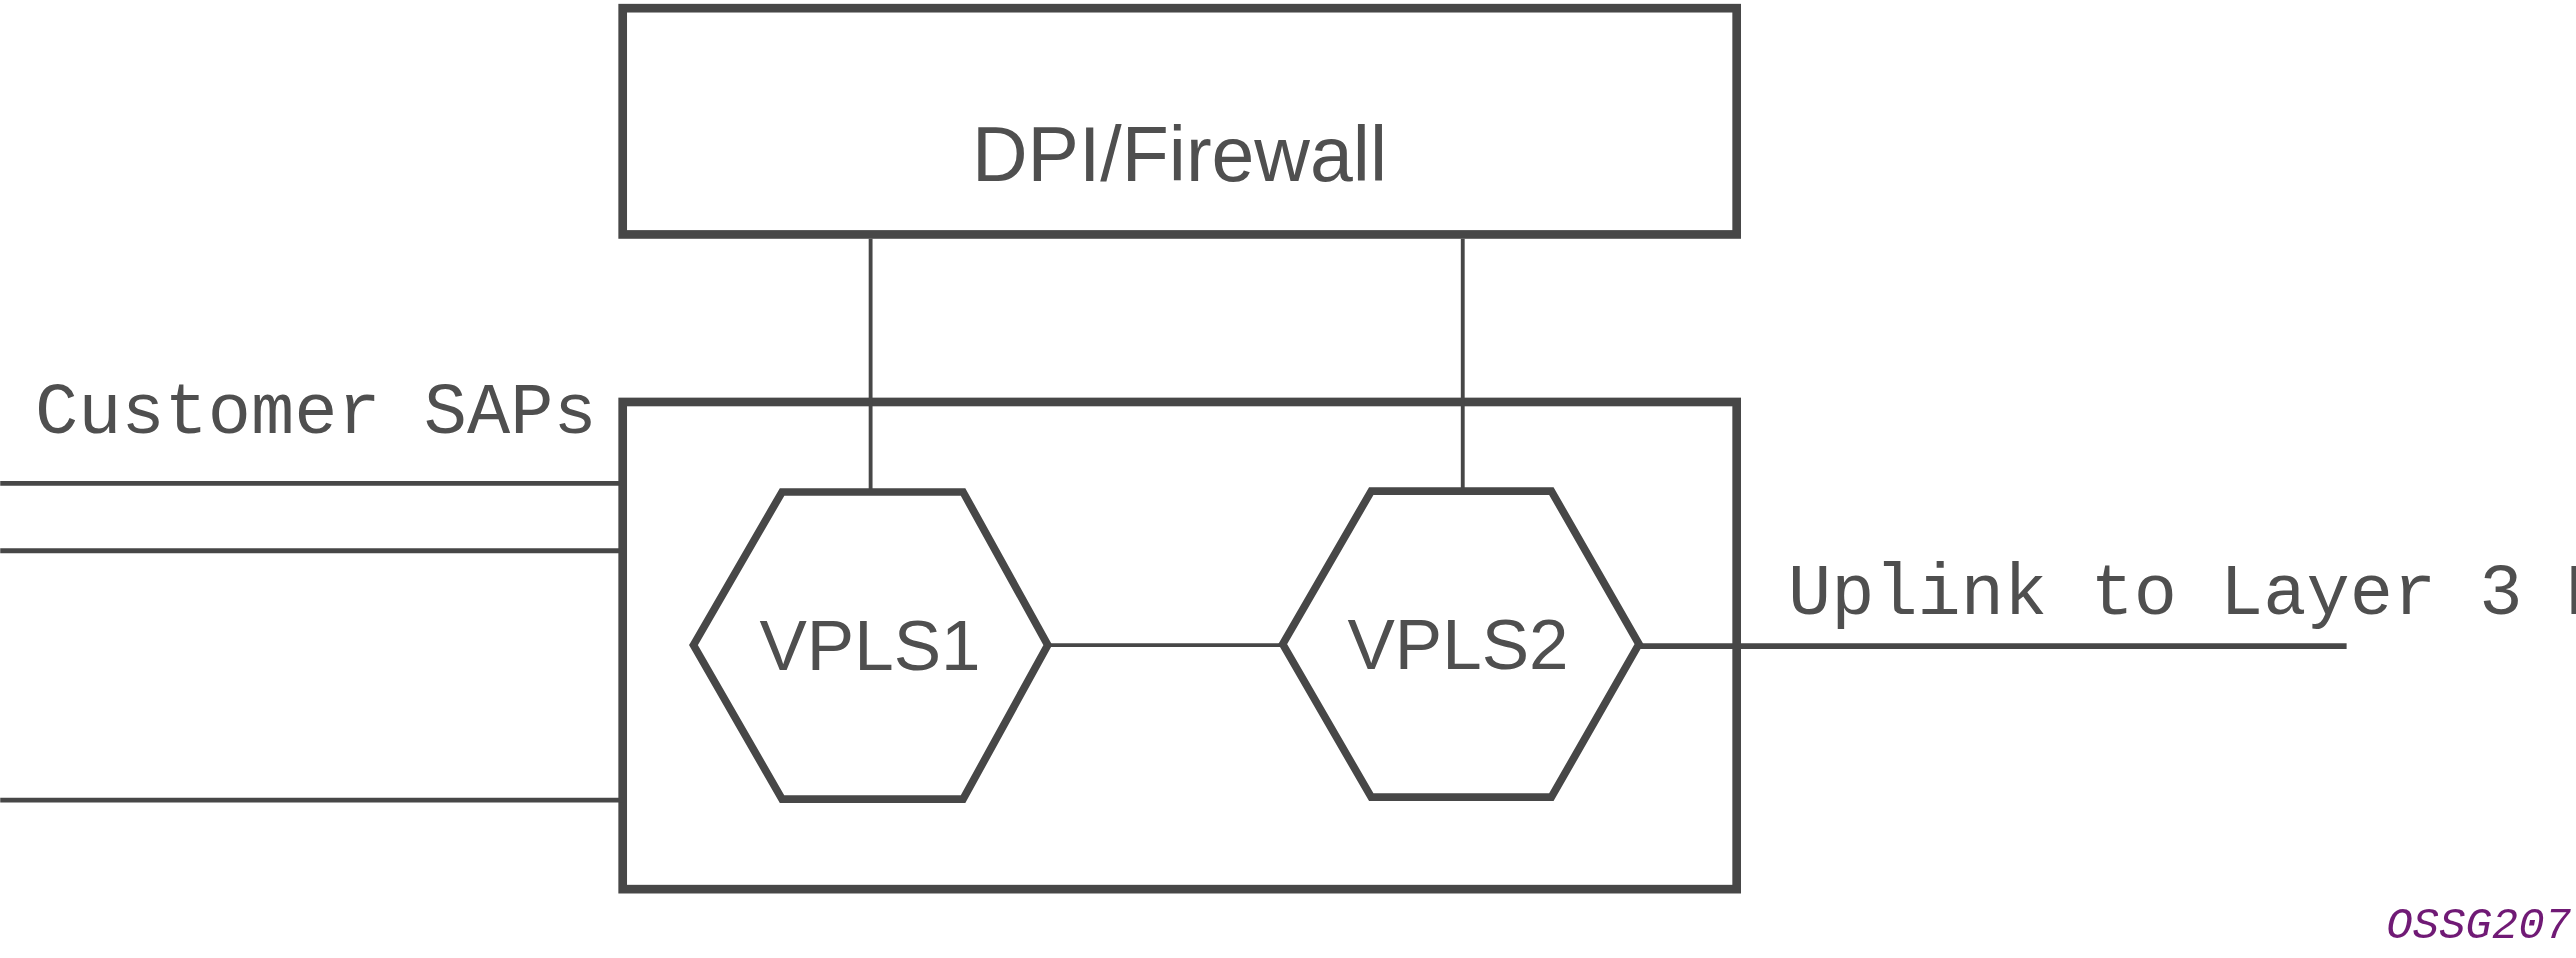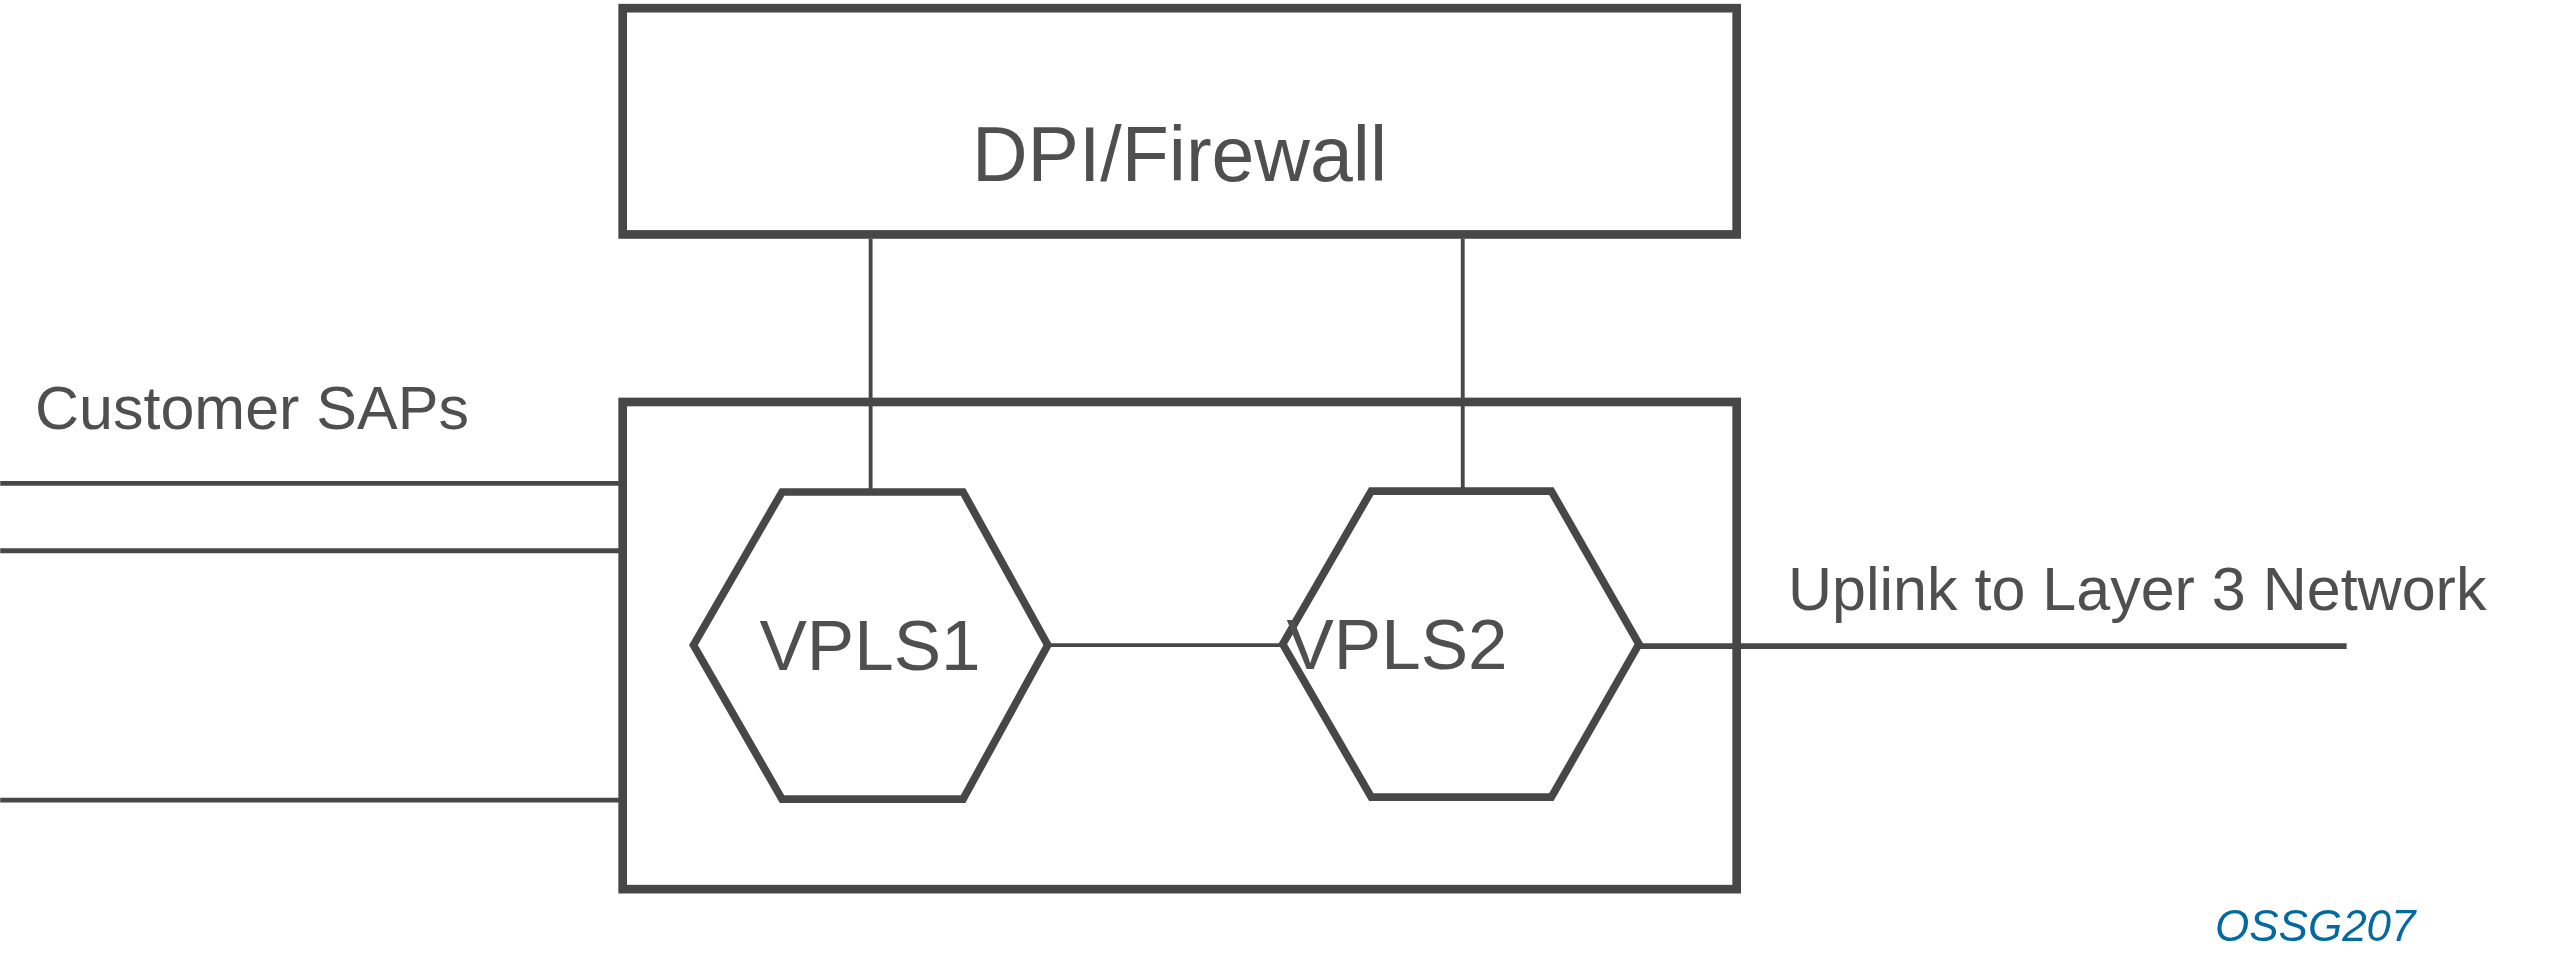--- a/index.html
+++ b/index.html
@@ -38,45 +38,45 @@
   .diagram-svg .uplink-line {
     stroke: #474747;
     stroke-width: 6;
   }
   .label {
     position: absolute;
     color: #4f4f4f;
     white-space: nowrap;
     line-height: 1;
   }
-  .label-big { font-size: 61px; }
+  .label-big { font-size: 72px; font-family: Liberation Mono, monospace; }
   .dpi-label-wrap {
     position: absolute;
     left: 618px; top: 3.9px;
     width: 1123px; height: 301px;
     display: flex; align-items: center; justify-content: center;
     font-size: 77px; color: #4f4f4f;
   }
   .hex-label-wrap {
     position: absolute;
     display: flex; align-items: center; justify-content: center;
     font-size: 71px; color: #4f4f4f;
   }
   .hex-label-vpls1 { left: 693px; top: 492px; width: 354px; height: 307px; }
-  .hex-label-vpls2 { left: 1219px; top: 491px; width: 356px; height: 306px; }
+  .hex-label-vpls2 { left: 1280px; top: 491px; width: 356px; height: 306px; }
   .customer-saps-label { left: 35px; top: 378px; }
   .uplink-label { left: 1788px; top: 559px; }
   .figure-id-label {
     position: absolute;
     left: 2215px; top: 904px; width: 356px;
-    text-align: left;
-    font-family: Liberation Sans, sans-serif;
+    text-align: right;
+    font-family: Liberation Mono, monospace;
     font-style: italic;
     font-size: 44px;
-    color: #0369a1;
+    color: #701a75;
     white-space: nowrap;
     line-height: 1;
   }
 </style>
 </head>
 <body>
 
 <div class="canvas">
 
   <svg class="diagram-svg" viewBox="0 0 2675 995" aria-hidden="true">

